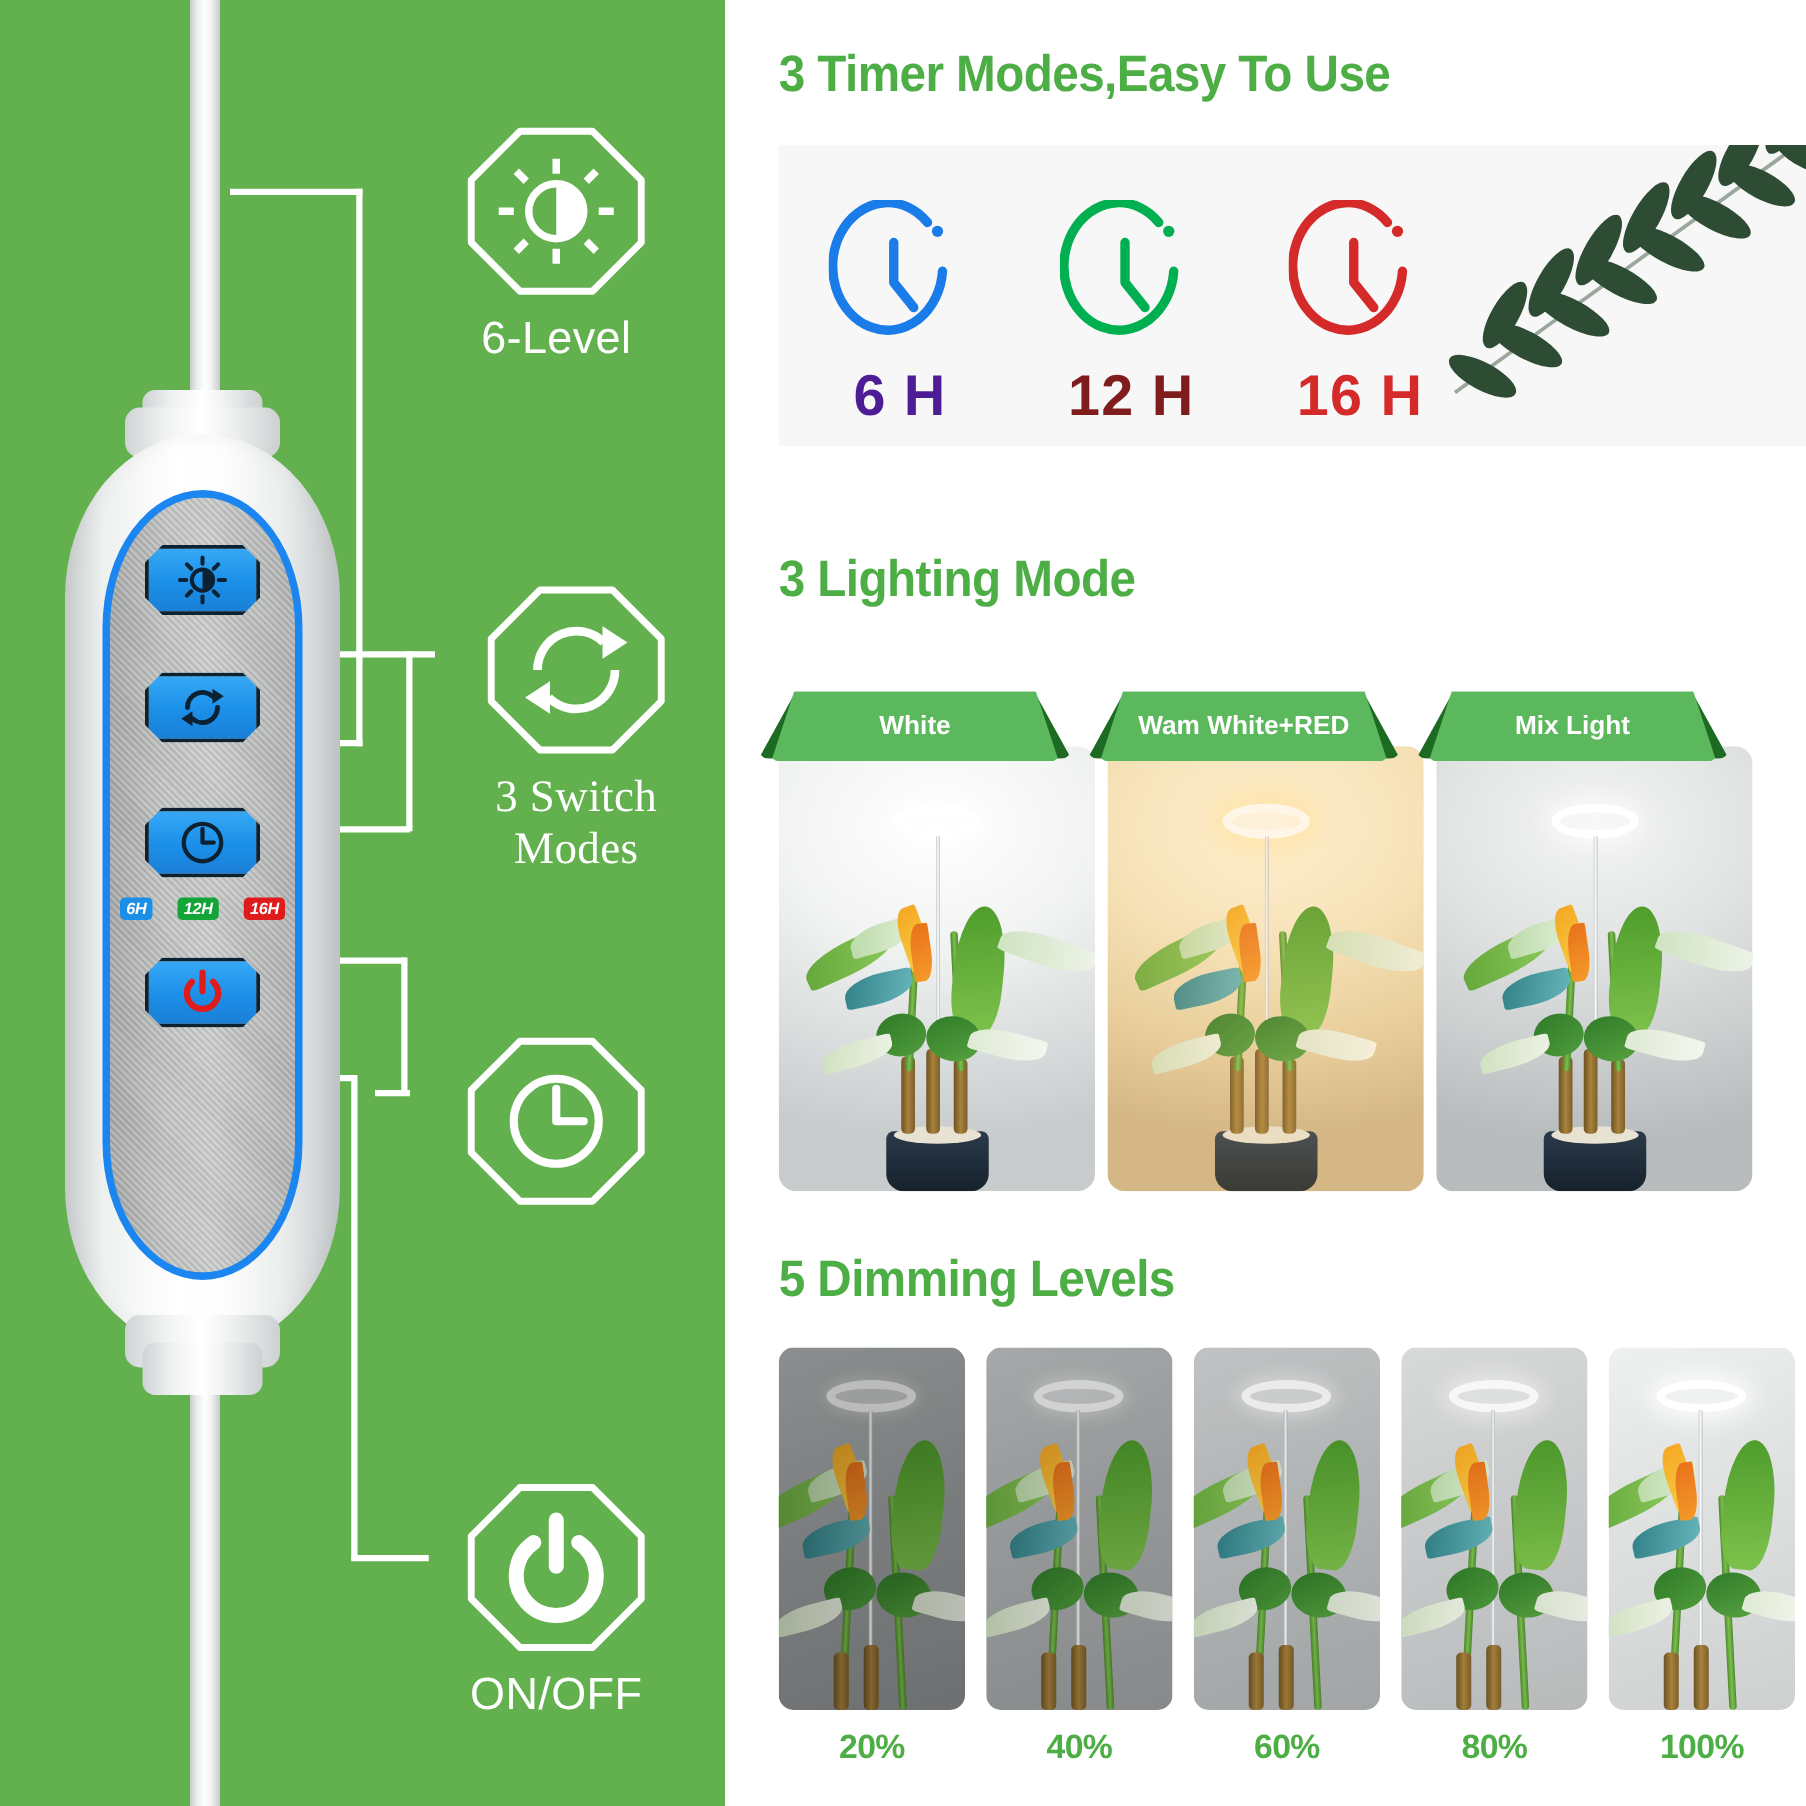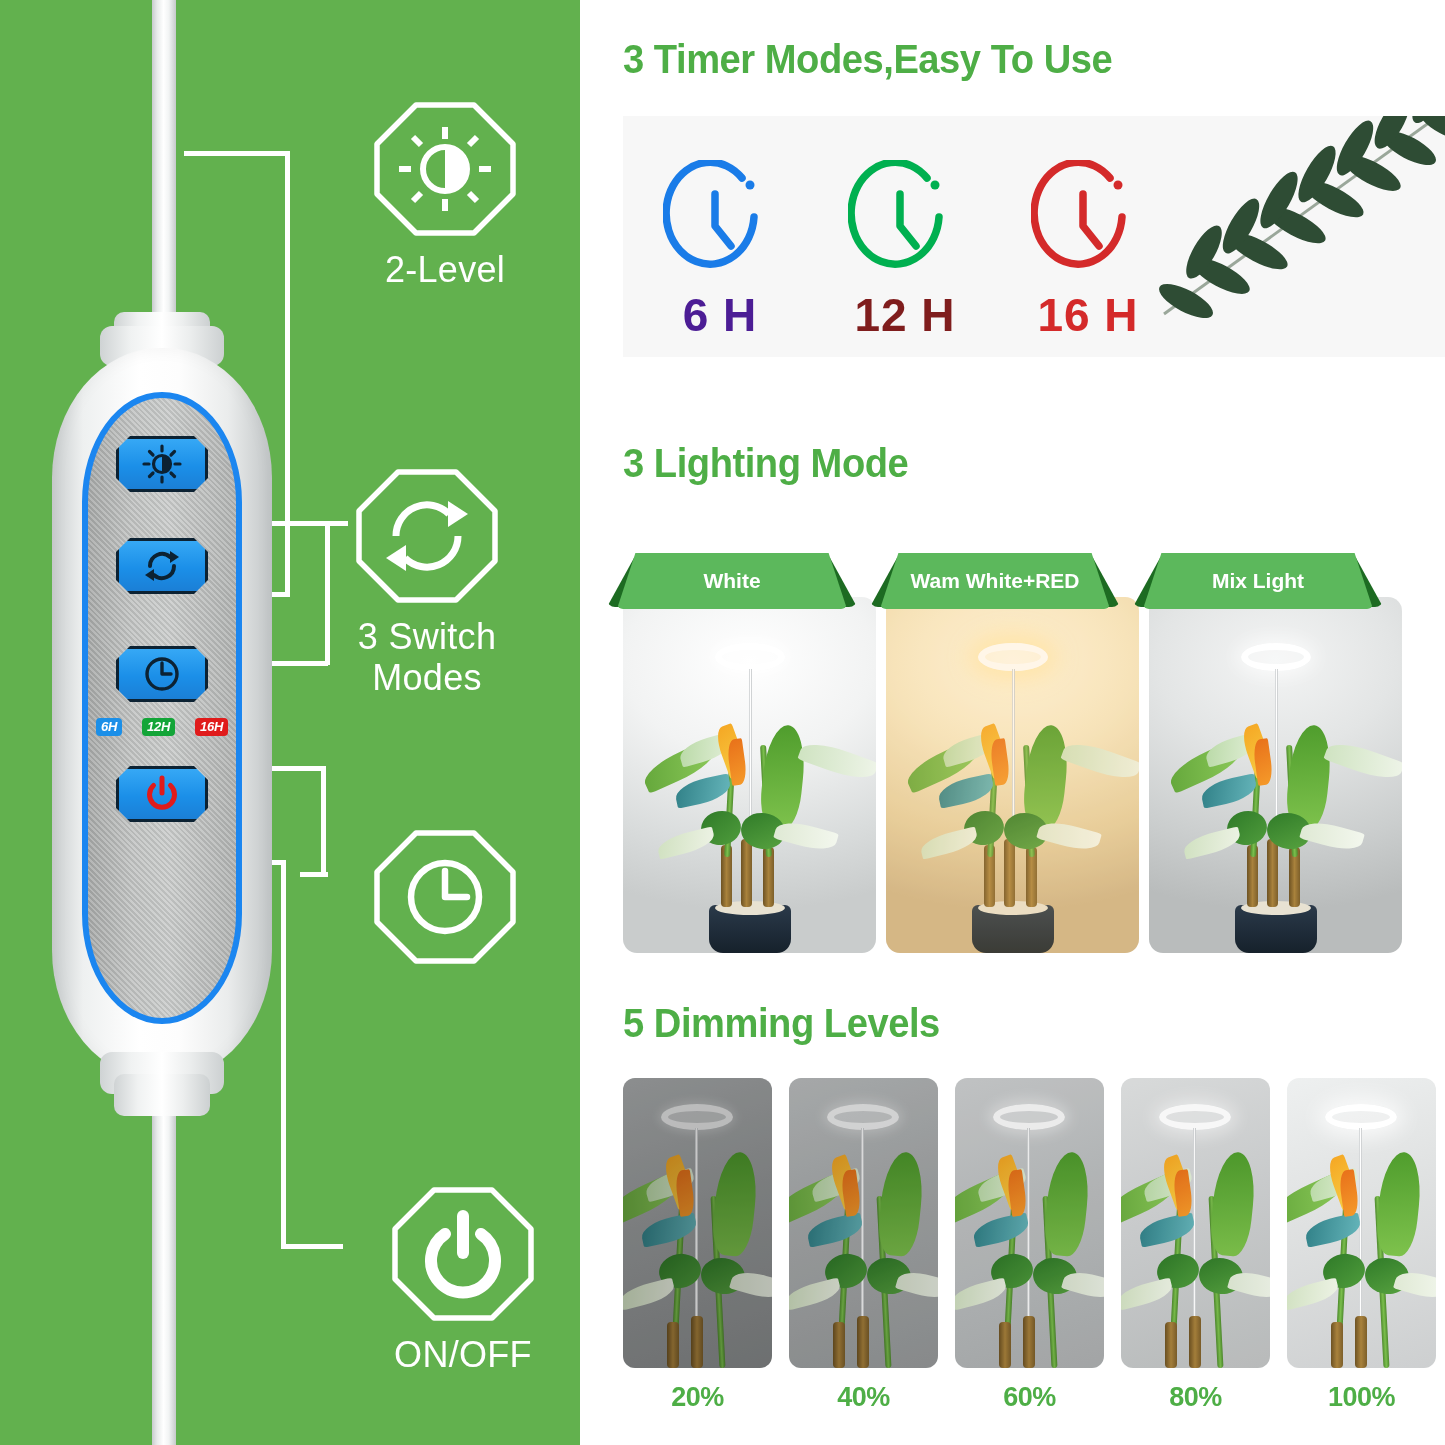--- a/index.html
+++ b/index.html
@@ -364,25 +364,25 @@
             <line x1="41" y1="37" x2="49" y2="45"></line>
             <line x1="97" y1="93" x2="105" y2="101"></line>
             <line x1="105" y1="37" x2="97" y2="45"></line>
             <line x1="49" y1="93" x2="41" y2="101"></line>
           </g>
           <circle cx="73" cy="69" r="22" fill="none" stroke="#ffffff" stroke-width="6"></circle>
           <path d="M73 47 A22 22 0 0 1 73 91 Z" fill="#ffffff"></path>
         </svg>
       </div>
       <div class="feature-label">
-        <div>2-Level</div>
-      </div>
-    </div>
-
-    <div class="feature" style="left:312px; top:467px;">
+        <div>6-Level</div>
+      </div>
+    </div>
+
+    <div class="feature" style="left:346px; top:467px;font-family:Liberation Serif, serif;">
       <div class="octagon">
         <svg width="146" height="138" viewBox="0 0 146 138">
           <polygon points="44,5 102,5 141,44 141,94 102,133 44,133 5,94 5,44" fill="none" stroke="#ffffff" stroke-width="5.5" stroke-linejoin="round"></polygon>
           <path d="M104 69 A31 31 0 0 1 51 91" fill="none" stroke="#ffffff" stroke-width="7" stroke-linecap="butt"></path>
           <path d="M42 69 A31 31 0 0 1 95 47" fill="none" stroke="#ffffff" stroke-width="7" stroke-linecap="butt"></path>
           <polygon points="52,78 52,104 32,91" fill="#ffffff"></polygon>
           <polygon points="94,60 94,34 114,47" fill="#ffffff"></polygon>
         </svg>
       </div>
       <div class="feature-label">
@@ -394,21 +394,21 @@
     <div class="feature" style="left:330px; top:828px;">
       <div class="octagon">
         <svg width="146" height="138" viewBox="0 0 146 138">
           <polygon points="44,5 102,5 141,44 141,94 102,133 44,133 5,94 5,44" fill="none" stroke="#ffffff" stroke-width="5.5" stroke-linejoin="round"></polygon>
           <circle cx="73" cy="69" r="34" fill="none" stroke="#ffffff" stroke-width="6.5"></circle>
           <path d="M73 43 L73 69 L95 69" fill="none" stroke="#ffffff" stroke-width="6.5" stroke-linecap="round" stroke-linejoin="round"></path>
         </svg>
       </div>
     </div>
 
-    <div class="feature" style="left:348px; top:1185px;">
+    <div class="feature" style="left:330px; top:1185px;">
       <div class="octagon">
         <svg width="146" height="138" viewBox="0 0 146 138">
           <polygon points="44,5 102,5 141,44 141,94 102,133 44,133 5,94 5,44" fill="none" stroke="#ffffff" stroke-width="5.5" stroke-linejoin="round"></polygon>
           <path d="M55 49 A32 32 0 1 0 91 49" fill="none" stroke="#ffffff" stroke-width="12" stroke-linecap="round"></path>
           <line x1="73" y1="31" x2="73" y2="68" stroke="#ffffff" stroke-width="12" stroke-linecap="round"></line>
         </svg>
       </div>
       <div class="feature-label">
         <div>ON/OFF</div>
       </div>

